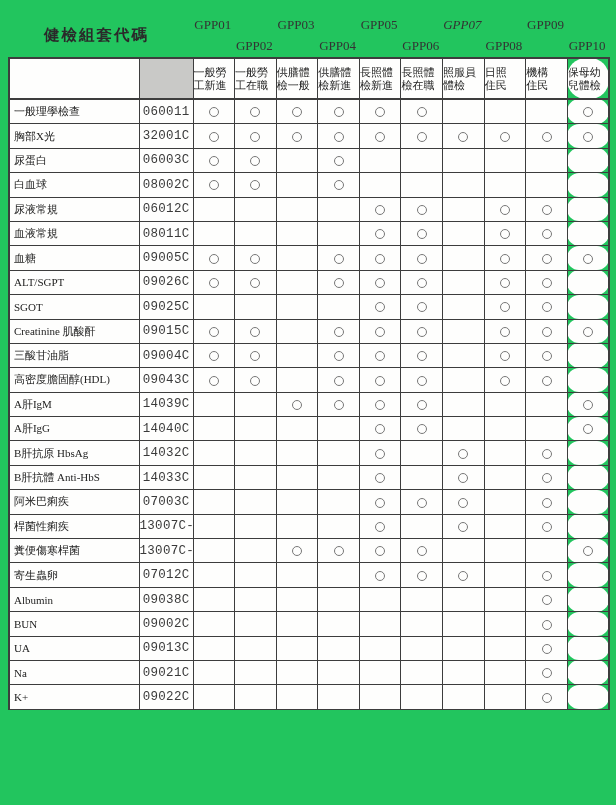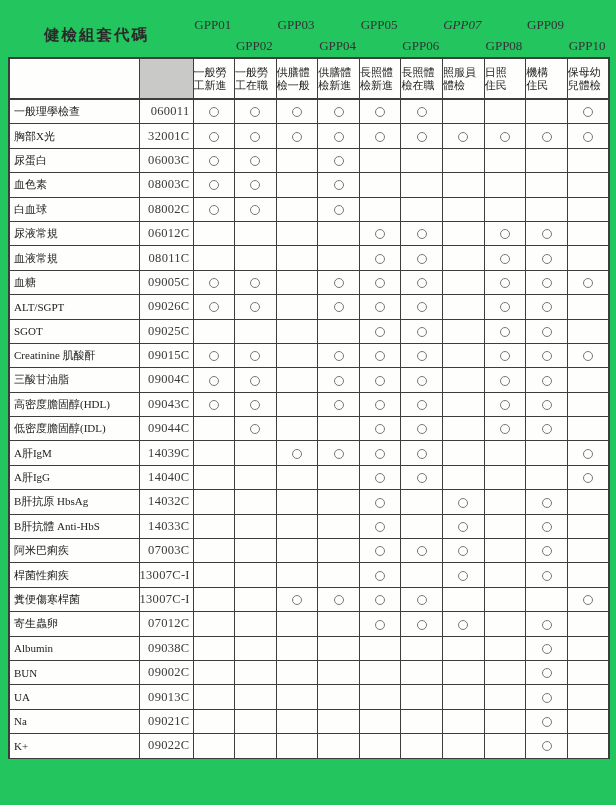--- a/index.html
+++ b/index.html
@@ -55,30 +55,31 @@
   td.name-cell{
     text-align:left;padding-left:4px !important;
     font-size:11px;color:#222;
     white-space:nowrap;
   }
   td.code-cell{
     text-align:right;padding-right:3px !important;
     color:#3a3a3a;
     font-size:12.5px;letter-spacing:0.3px;
     white-space:nowrap;
+    font-family:Liberation Mono, monospace;
   }
   td.mark-cell{text-align:center;vertical-align:middle;}
   .circle{
     display:inline-block;width:8px;height:8px;
     border:1.3px solid #787878;border-radius:50%;
     background:transparent;vertical-align:middle;
   }
   td.shaded{background:#c9c9c7 !important;}
   table.grid td.first-col{border-left:2px solid #3d3d3d;}
-  table.grid td.last-col{border-right:2px solid #3d3d3d;}
+  table.grid td.last-col{border-right:2px solid #3d3d3d;border-radius:19px;}
 </style>
 </head>
 <body>
 
 <div class="page">
 
   <div class="topbar">
     <div class="doc-title">健檢組套代碼</div>
 
   <div class="gpp-cell" style="grid-area: 1 / 3;">GPP01</div>
@@ -189,34 +190,20 @@
           <td class="mark-cell"></td>
           <td class="mark-cell"><span class="circle"></span></td>
           <td class="mark-cell"></td>
           <td class="mark-cell"></td>
           <td class="mark-cell"></td>
           <td class="mark-cell"></td>
           <td class="mark-cell"></td>
           <td class="mark-cell last-col"></td>
         </tr>
         <tr>
-          <td class="name-cell first-col">血色素</td>
-          <td class="code-cell">08003C</td>
-          <td class="mark-cell"><span class="circle"></span></td>
-          <td class="mark-cell"><span class="circle"></span></td>
-          <td class="mark-cell"></td>
-          <td class="mark-cell"><span class="circle"></span></td>
-          <td class="mark-cell"></td>
-          <td class="mark-cell"></td>
-          <td class="mark-cell"></td>
-          <td class="mark-cell"></td>
-          <td class="mark-cell"></td>
-          <td class="mark-cell last-col"></td>
-        </tr>
-        <tr>
           <td class="name-cell first-col">白血球</td>
           <td class="code-cell">08002C</td>
           <td class="mark-cell"><span class="circle"></span></td>
           <td class="mark-cell"><span class="circle"></span></td>
           <td class="mark-cell"></td>
           <td class="mark-cell"><span class="circle"></span></td>
           <td class="mark-cell"></td>
           <td class="mark-cell"></td>
           <td class="mark-cell"></td>
           <td class="mark-cell"></td>
@@ -321,34 +308,20 @@
           <td class="mark-cell"><span class="circle"></span></td>
           <td class="mark-cell last-col"></td>
         </tr>
         <tr>
           <td class="name-cell first-col">高密度膽固醇(HDL)</td>
           <td class="code-cell">09043C</td>
           <td class="mark-cell"><span class="circle"></span></td>
           <td class="mark-cell"><span class="circle"></span></td>
           <td class="mark-cell"></td>
           <td class="mark-cell"><span class="circle"></span></td>
-          <td class="mark-cell"><span class="circle"></span></td>
-          <td class="mark-cell"><span class="circle"></span></td>
-          <td class="mark-cell"></td>
-          <td class="mark-cell"><span class="circle"></span></td>
-          <td class="mark-cell"><span class="circle"></span></td>
-          <td class="mark-cell last-col"></td>
-        </tr>
-        <tr>
-          <td class="name-cell first-col">低密度膽固醇(IDL)</td>
-          <td class="code-cell">09044C</td>
-          <td class="mark-cell"></td>
-          <td class="mark-cell"><span class="circle"></span></td>
-          <td class="mark-cell"></td>
-          <td class="mark-cell"></td>
           <td class="mark-cell"><span class="circle"></span></td>
           <td class="mark-cell"><span class="circle"></span></td>
           <td class="mark-cell"></td>
           <td class="mark-cell"><span class="circle"></span></td>
           <td class="mark-cell"><span class="circle"></span></td>
           <td class="mark-cell last-col"></td>
         </tr>
         <tr>
           <td class="name-cell first-col">A肝IgM</td>
           <td class="code-cell">14039C</td>

